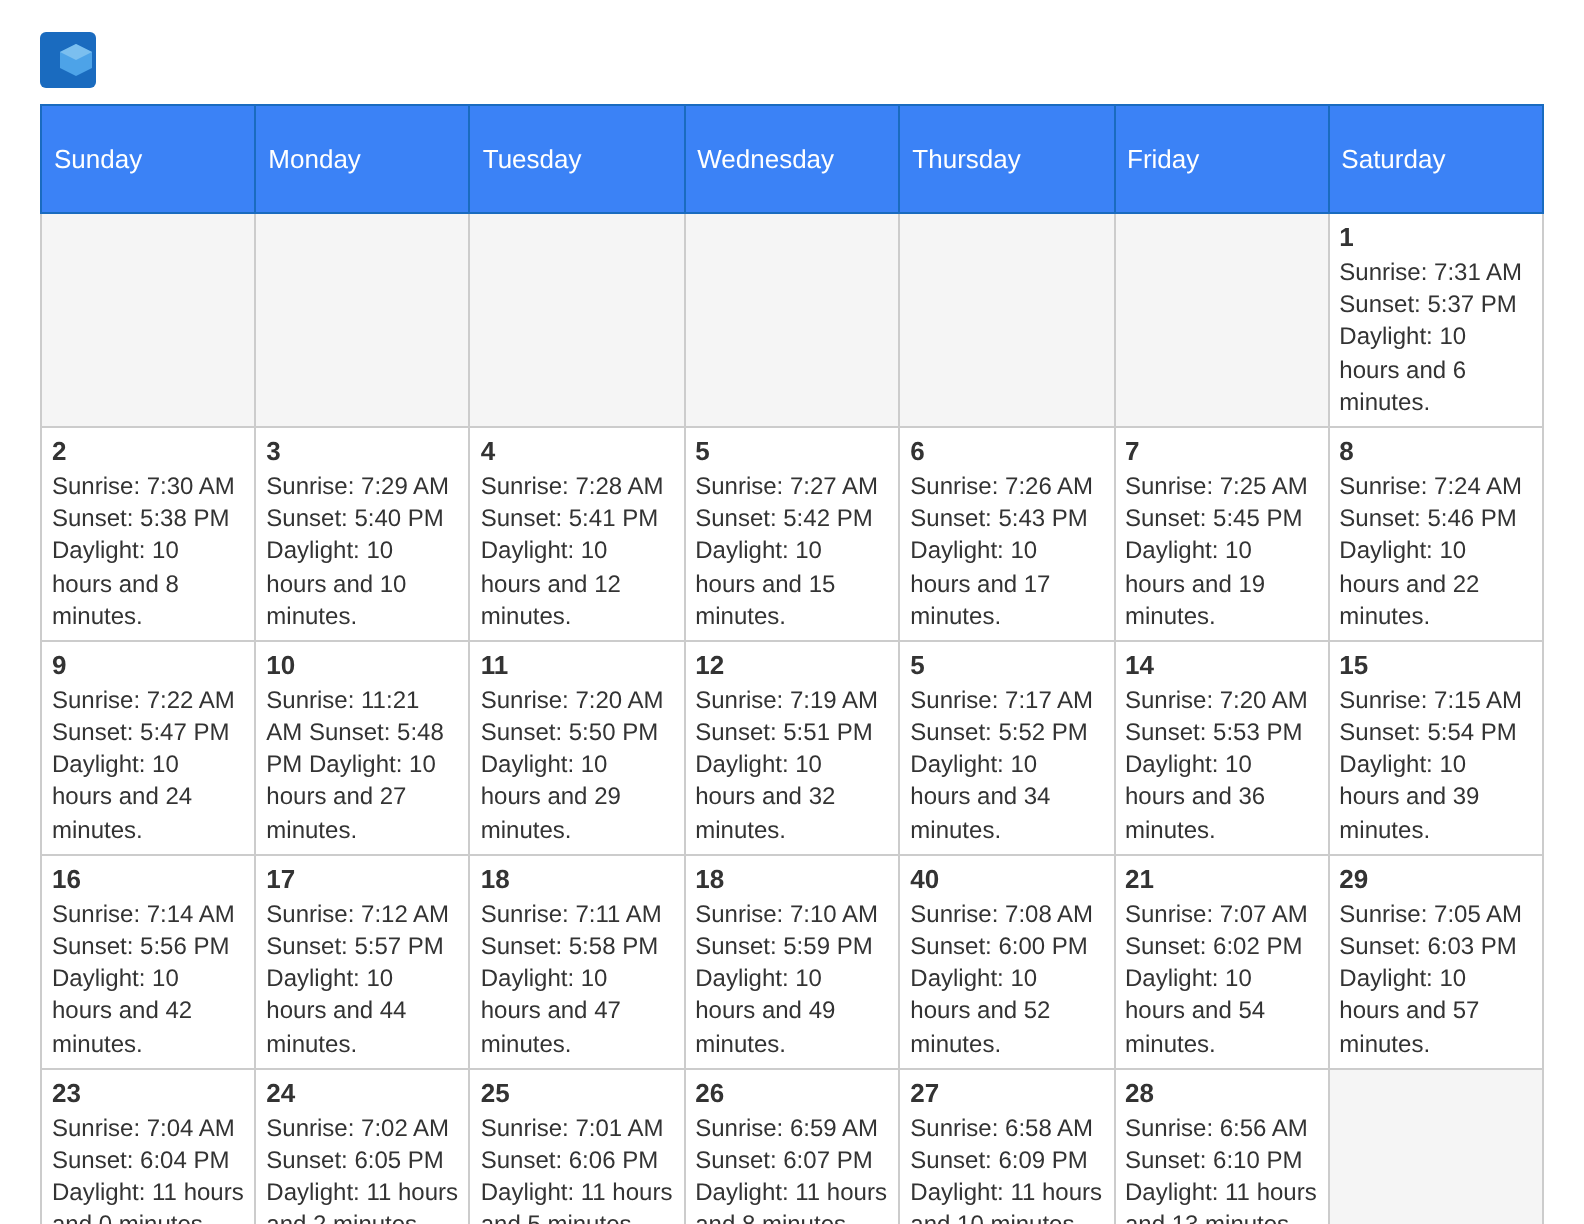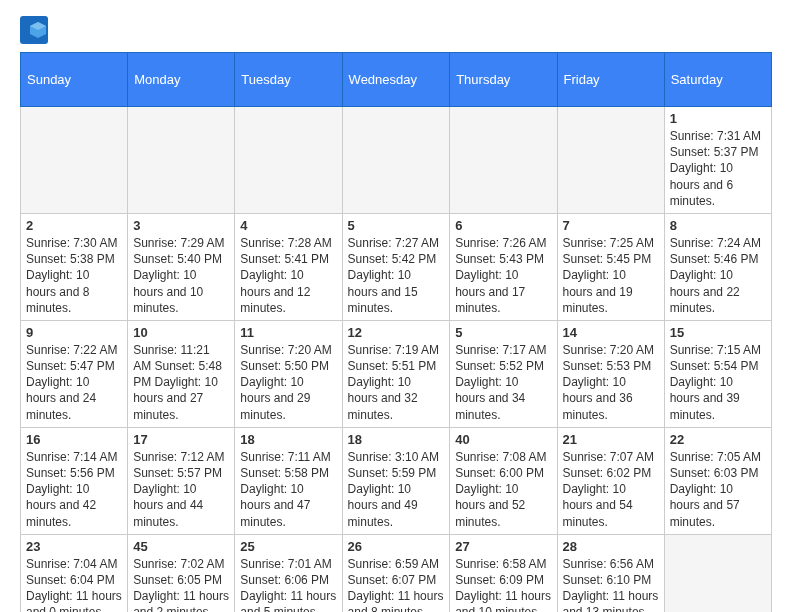--- a/index.html
+++ b/index.html
@@ -171,52 +171,52 @@
 Daylight: 10 hours and 44 minutes.</div>
           </td>
           <td>
             <div class="day-num">18</div>
             <div class="day-info">Sunrise: 7:11 AM
 Sunset: 5:58 PM
 Daylight: 10 hours and 47 minutes.</div>
           </td>
           <td>
             <div class="day-num">18</div>
-            <div class="day-info">Sunrise: 3:10 AM
+            <div class="day-info">Sunrise: 7:10 AM
 Sunset: 5:59 PM
 Daylight: 10 hours and 49 minutes.</div>
           </td>
           <td>
             <div class="day-num">40</div>
             <div class="day-info">Sunrise: 7:08 AM
 Sunset: 6:00 PM
 Daylight: 10 hours and 52 minutes.</div>
           </td>
           <td>
             <div class="day-num">21</div>
             <div class="day-info">Sunrise: 7:07 AM
 Sunset: 6:02 PM
 Daylight: 10 hours and 54 minutes.</div>
           </td>
           <td>
-            <div class="day-num">22</div>
+            <div class="day-num">29</div>
             <div class="day-info">Sunrise: 7:05 AM
 Sunset: 6:03 PM
 Daylight: 10 hours and 57 minutes.</div>
           </td>
         </tr>
         <tr>
           <td>
             <div class="day-num">23</div>
             <div class="day-info">Sunrise: 7:04 AM
 Sunset: 6:04 PM
 Daylight: 11 hours and 0 minutes.</div>
           </td>
           <td>
-            <div class="day-num">45</div>
+            <div class="day-num">24</div>
             <div class="day-info">Sunrise: 7:02 AM
 Sunset: 6:05 PM
 Daylight: 11 hours and 2 minutes.</div>
           </td>
           <td>
             <div class="day-num">25</div>
             <div class="day-info">Sunrise: 7:01 AM
 Sunset: 6:06 PM
 Daylight: 11 hours and 5 minutes.</div>
           </td>

